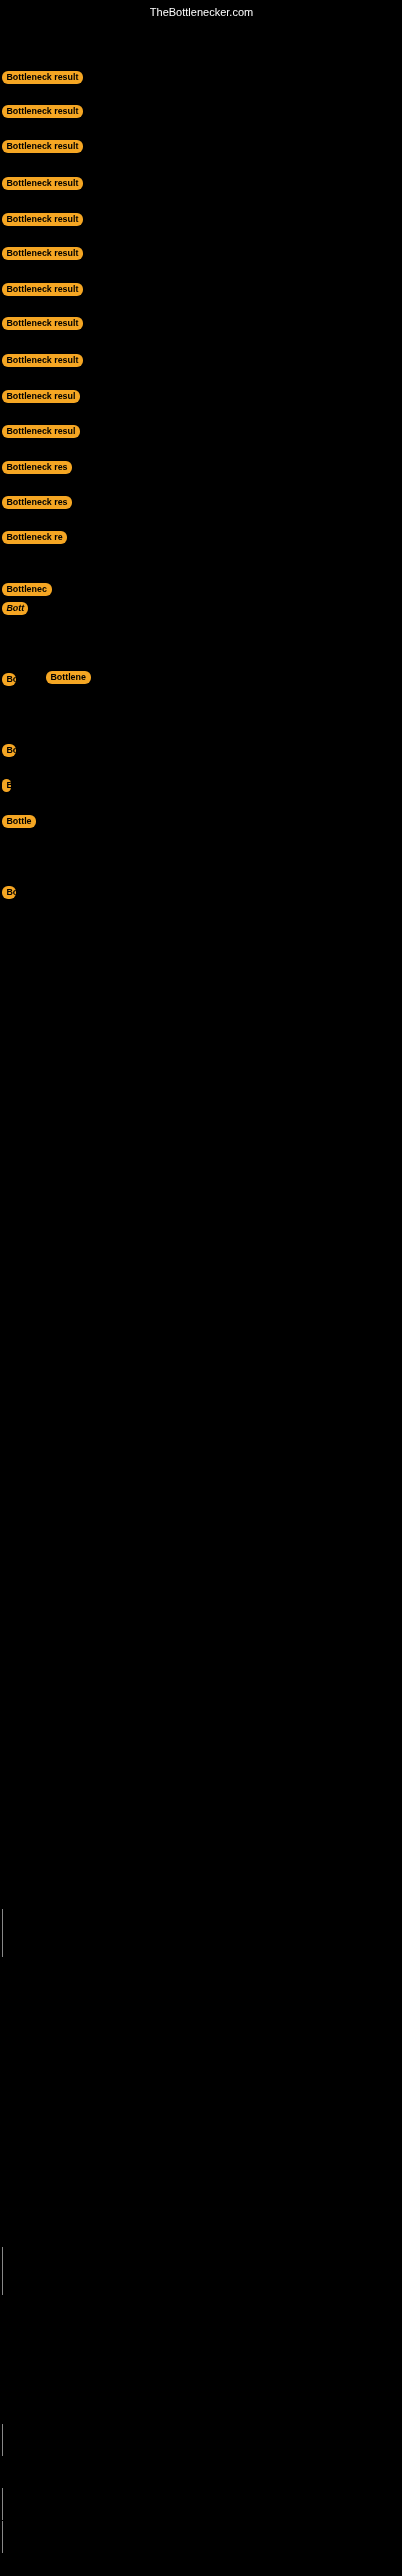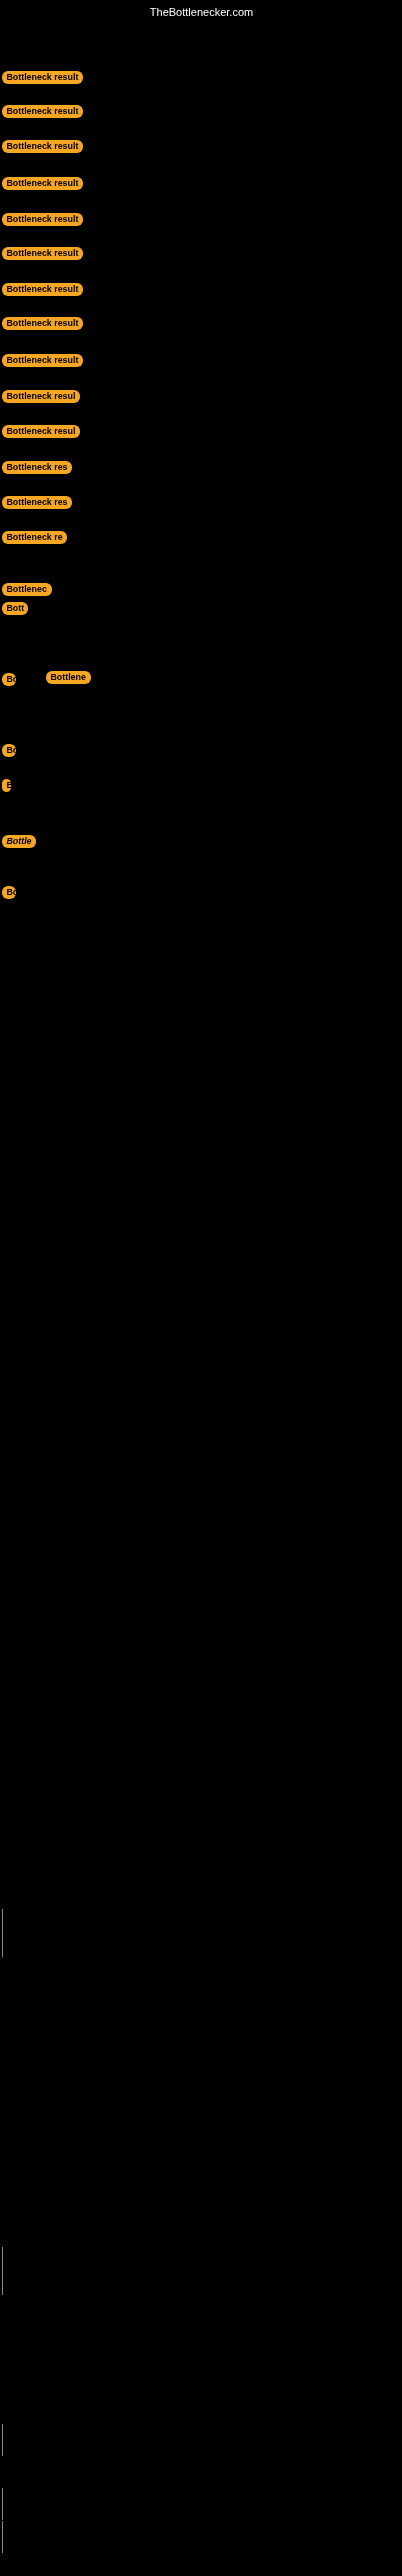--- a/index.html
+++ b/index.html
@@ -59,26 +59,26 @@
     <div class="bottleneck-badge" style="top: 222px; max-width: 85px;">Bottleneck result</div>
     <div class="bottleneck-badge" style="top: 258px; max-width: 85px;">Bottleneck result</div>
     <div class="bottleneck-badge" style="top: 292px; max-width: 85px;">Bottleneck result</div>
     <div class="bottleneck-badge" style="top: 329px; max-width: 84px;">Bottleneck result</div>
     <div class="bottleneck-badge" style="top: 365px; max-width: 81px;">Bottleneck resul</div>
     <div class="bottleneck-badge" style="top: 400px; max-width: 79px;">Bottleneck resul</div>
     <div class="bottleneck-badge" style="top: 436px; max-width: 74px;">Bottleneck res</div>
     <div class="bottleneck-badge" style="top: 471px; max-width: 72px;">Bottleneck res</div>
     <div class="bottleneck-badge" style="top: 506px; max-width: 66px;">Bottleneck re</div>
     <div class="bottleneck-badge" style="top: 558px; max-width: 55px;">Bottlenec</div>
-    <div class="bottleneck-badge" style="top: 577px; max-width: 26px;">Bott</div>
+    <div class="bottleneck-badge" style="top: 577px; max-width: 26px; font-style: italic;">Bott</div>
     <div class="bottleneck-badge" style="top: 646px; max-width: 48px; margin-left: 44px;">Bottlene</div>
     <div class="bottleneck-badge" style="top: 648px; max-width: 14.5px;">Bo</div>
     <div class="bottleneck-badge" style="top: 719px; max-width: 14.5px;">Bo</div>
     <div class="bottleneck-badge" style="top: 754px; max-width: 7.2px;">B</div>
-    <div class="bottleneck-badge" style="top: 810px; max-width: 35px; font-style: italic;">Bottle</div>
+    <div class="bottleneck-badge" style="top: 790px; max-width: 35px;">Bottle</div>
     <div class="bottleneck-badge" style="top: 861px; max-width: 14.5px;">Bo</div>
     <div class="vertical-line" style="top: 1884px; height: 48px;"></div>
     <div class="vertical-line" style="top: 2222px; height: 48px;"></div>
     <div class="vertical-line" style="top: 2399px; height: 32px;"></div>
     <div class="vertical-line" style="top: 2463px; height: 32px;"></div>
     <div class="vertical-line" style="top: 2496px; height: 32px;"></div>
   </div>
 
 
 </body></html>

